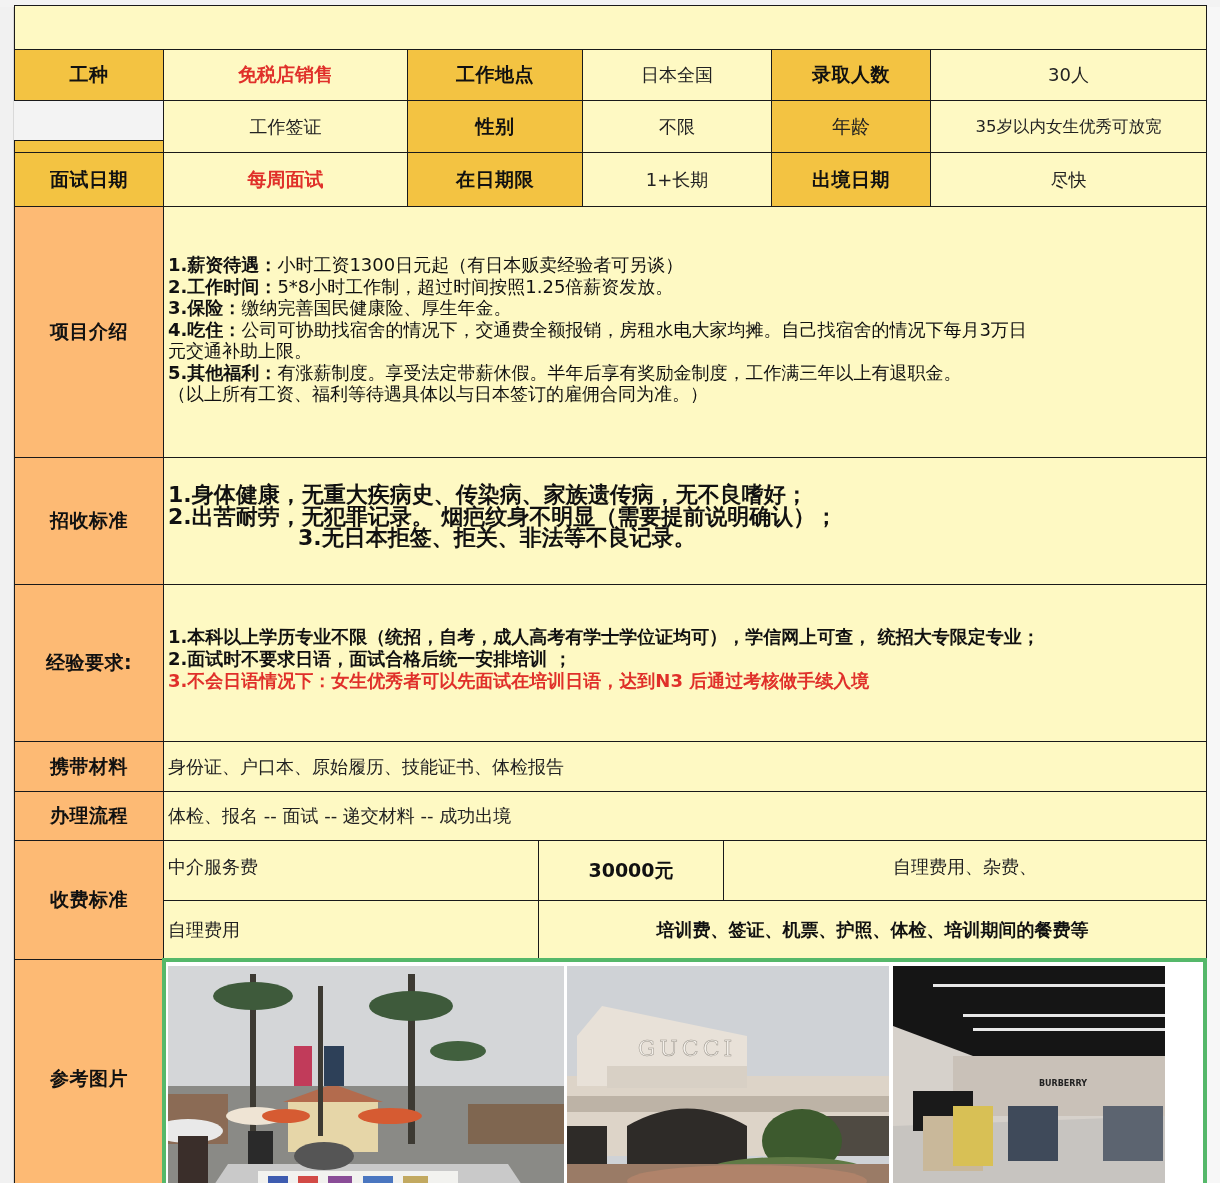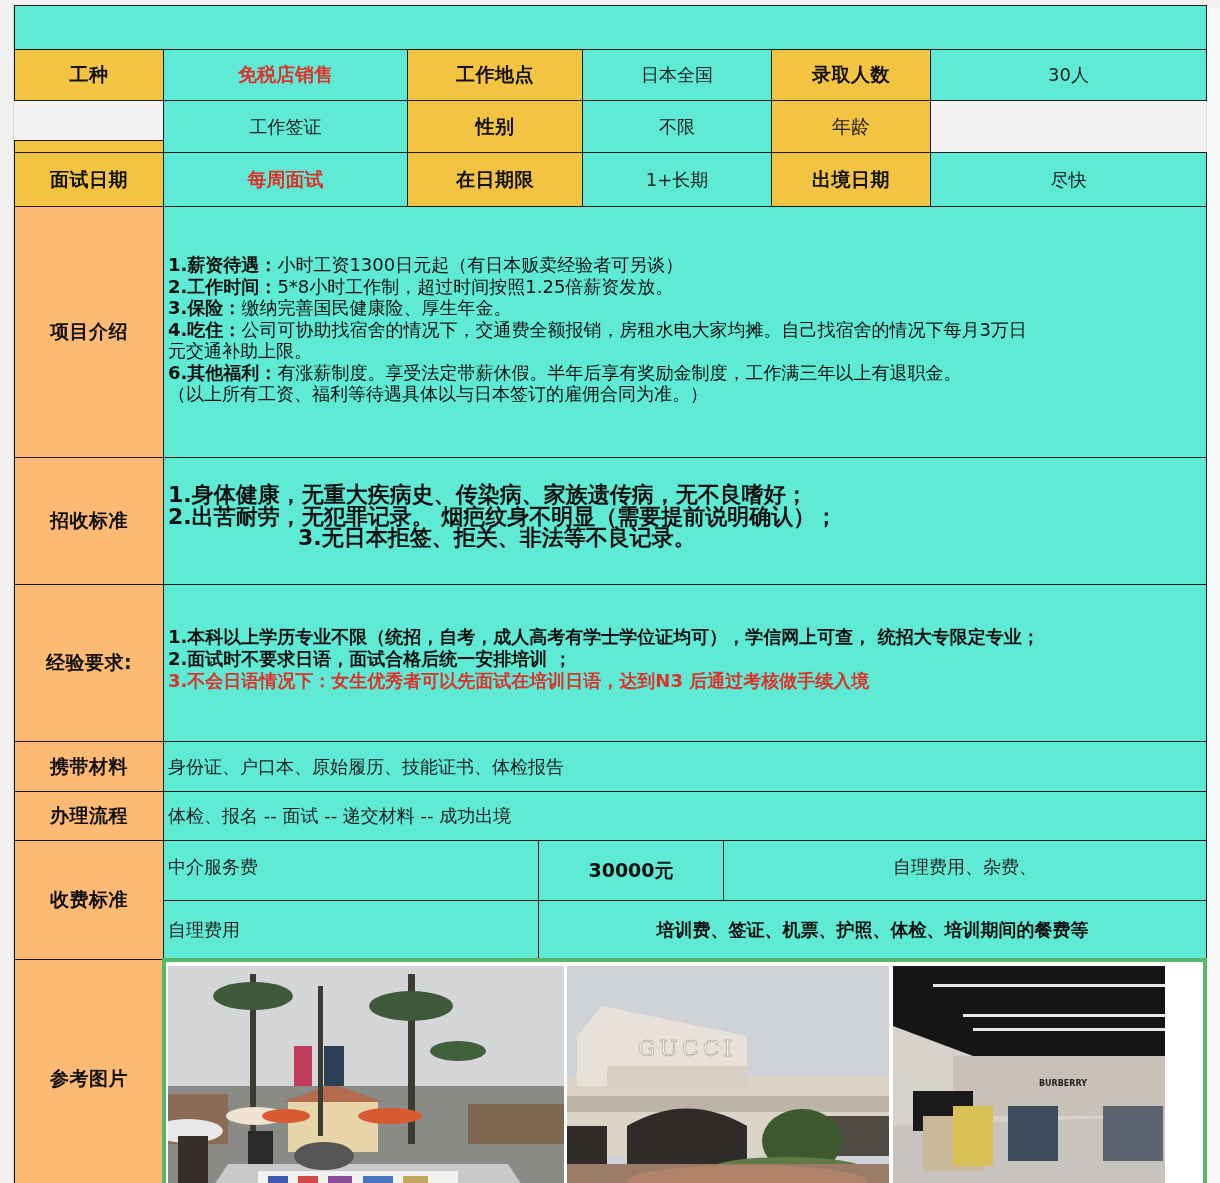--- a/index.html
+++ b/index.html
@@ -5,21 +5,21 @@
   * { box-sizing: border-box; margin: 0; padding: 0; }
   html, body { width: 1220px; height: 1183px; overflow: hidden; background: #f3f3f3; }
   body { font-family: "DejaVu Sans", "Liberation Sans", sans-serif; color: #111; position: relative; }
 
   .sheet { position: absolute; left: 0; top: 7px; width: 1076px; height: 1183px; background: #f3f3f3; padding-left: 32px; }
   
   .gutter-left { position: absolute; left: 0; top: 0; width: 14px; height: 1183px; background: #f1f1f1; border-right: 1px solid #d9d9d9; }
   .gutter-right { position: absolute; left: 1206px; top: 0; width: 14px; height: 1183px; background: #f7f7f7; border-left: 1px solid #e0e0e0; }
 
   .cell { position: absolute; border: 1.5px solid #1a1a1a; display: flex; align-items: center; justify-content: center; overflow: hidden; }
-  .white { background: #5eead4; }
+  .white { background: #fef9c3; }
   .yellow { background: #f3c342; }
   .green { background: #fdba74; }
   .label { font-weight: bold; font-size: 19px; color: #111; letter-spacing: 0.5px; }
   .val { font-size: 18px; color: #222; }
   .red { color: #e0302a; font-weight: bold; }
   .bold { font-weight: bold; }
 
   .block { justify-content: flex-start; align-items: center; padding-left: 4px; }
   .block .lines { font-size: 18px; line-height: 21.5px; color: #111; }
   .block .lines .ln b { font-weight: bold; }
@@ -63,20 +63,23 @@
     <span class="val">工作签证</span>
   </div>
   <div class="cell yellow" style="left:407px;top:93px;width:176px;height:53px;">
     <span class="label">性别</span>
   </div>
   <div class="cell white" style="left:582px;top:93px;width:190px;height:53px;">
     <span class="val">不限</span>
   </div>
   <div class="cell yellow" style="left:771px;top:93px;width:160px;height:53px;">
     <span class="val" style="font-size:19px;">年龄</span>
+  </div>
+  <div class="cell white" style="left:930px;top:93px;width:277px;height:53px;">
+    <span class="val" style="font-size:16.5px;">35岁以内女生优秀可放宽</span>
   </div>
 
   <div class="cell yellow" style="left:14px;top:145px;width:150px;height:55px;">
     <span class="label">面试日期</span>
   </div>
   <div class="cell white" style="left:163px;top:145px;width:245px;height:55px;">
     <span class="val red" style="font-size:19px;">每周面试</span>
   </div>
   <div class="cell yellow" style="left:407px;top:145px;width:176px;height:55px;">
     <span class="label">在日期限</span>
@@ -94,21 +97,21 @@
   <div class="cell green" style="left:14px;top:199px;width:150px;height:252px;">
     <span class="label">项目介绍</span>
   </div>
   <div class="cell white block" style="left:163px;top:199px;width:1044px;height:252px;align-items:flex-start;padding-top:47px;">
     <div class="lines">
       <div class="ln"><b>1.薪资待遇：</b><span>小时工资1300日元起（有日本贩卖经验者可另谈）</span></div>
       <div class="ln"><b>2.工作时间：</b><span>5*8小时工作制，超过时间按照1.25倍薪资发放。</span></div>
       <div class="ln"><b>3.保险：</b><span>缴纳完善国民健康险、厚生年金。</span></div>
       <div class="ln"><b>4.吃住：</b><span>公司可协助找宿舍的情况下，交通费全额报销，房租水电大家均摊。自己找宿舍的情况下每月3万日</span></div>
       <div class="ln"><b></b><span>元交通补助上限。</span></div>
-      <div class="ln"><b>6.其他福利：</b><span>有涨薪制度。享受法定带薪休假。半年后享有奖励金制度，工作满三年以上有退职金。</span></div>
+      <div class="ln"><b>5.其他福利：</b><span>有涨薪制度。享受法定带薪休假。半年后享有奖励金制度，工作满三年以上有退职金。</span></div>
       <div class="ln"><b></b><span>（以上所有工资、福利等待遇具体以与日本签订的雇佣合同为准。）</span></div>
     </div>
   </div>
 
   <div class="cell green" style="left:14px;top:450px;width:150px;height:128px;">
     <span class="label">招收标准</span>
   </div>
   <div class="cell white block" style="left:163px;top:450px;width:1044px;height:128px;align-items:flex-start;padding-top:26px;">
     <div class="lines red" style="font-size:22px;line-height:21.5px;">
       <div>1.身体健康，无重大疾病史、传染病、家族遗传病，无不良嗜好；</div>

